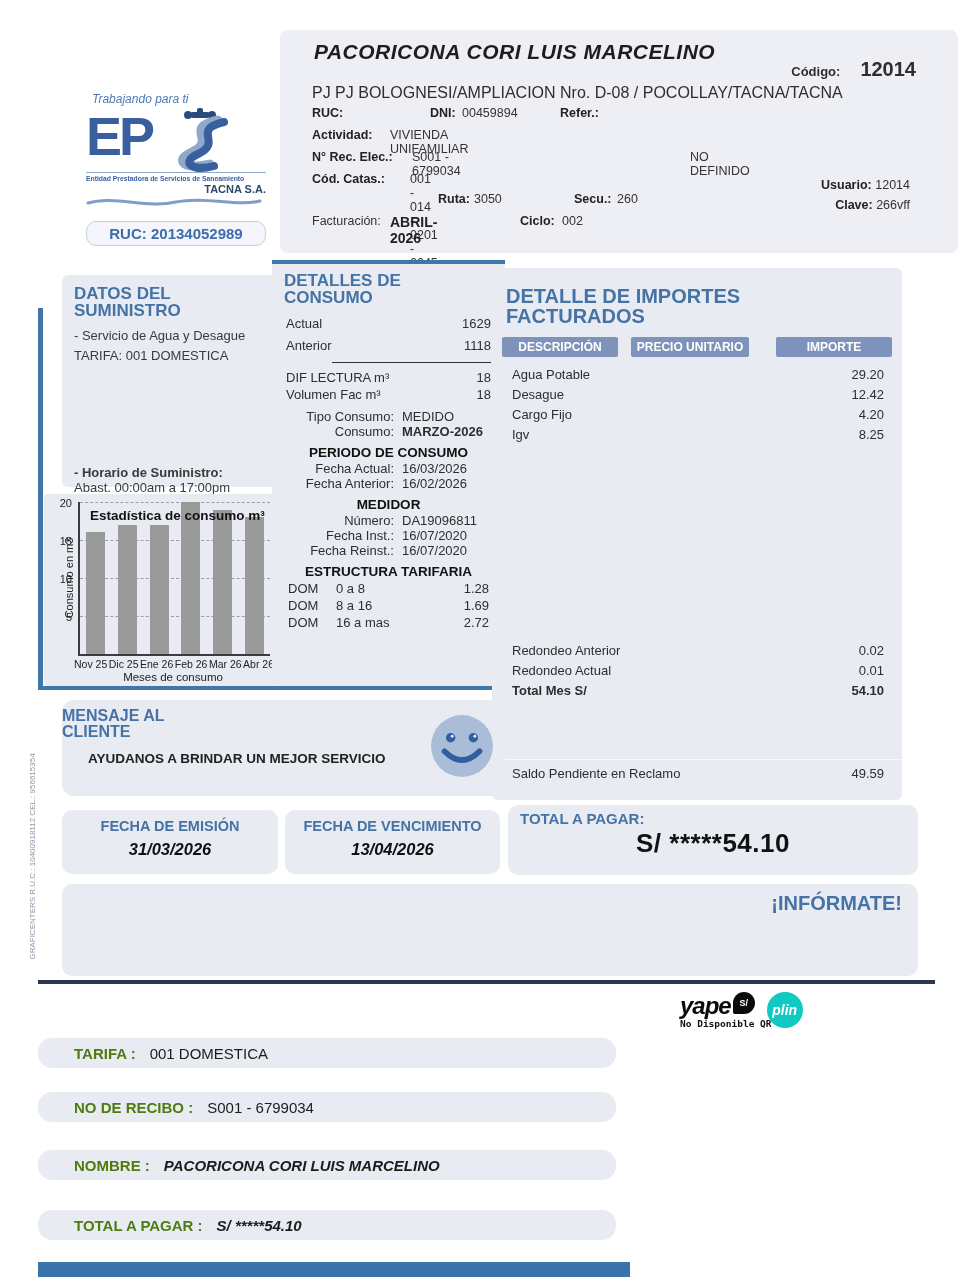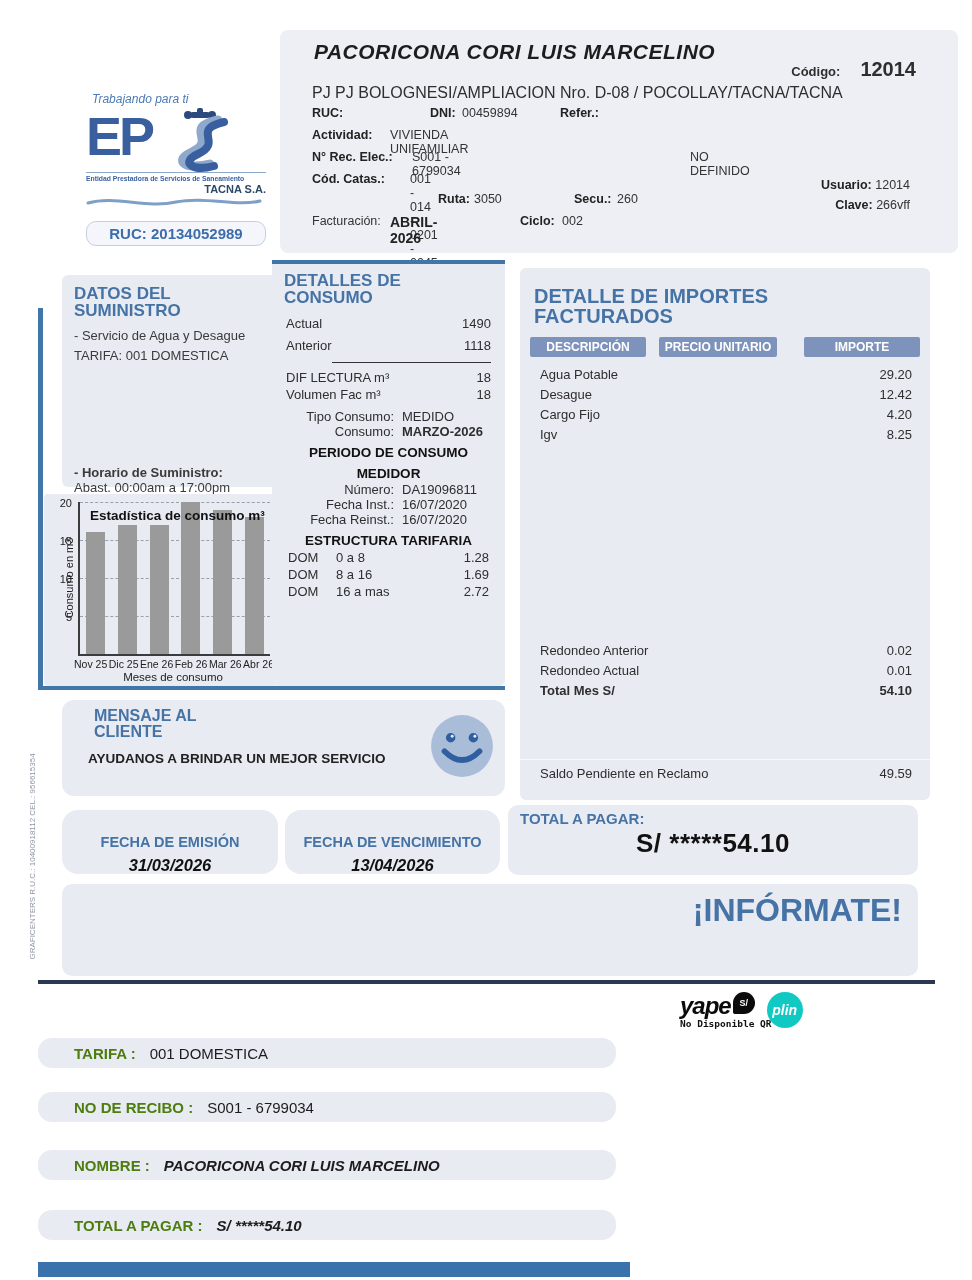--- a/index.html
+++ b/index.html
@@ -61,44 +61,44 @@
   .cons-row .val{width:58px;text-align:right;}
   .cons-sep{margin:8px 14px 6px 60px;border-bottom:1.5px solid #333;}
   .cons-row2{display:flex;justify-content:space-between;padding:1px 14px;font-size:13px;}
   .pairgrid{display:grid;grid-template-columns:112px auto;font-size:13px;padding:0 10px;column-gap:8px;}
   .pairgrid .pl{text-align:right;}
   .subhead{text-align:center;font-weight:bold;font-size:13.5px;color:#111;margin:6px 0 1px;}
   .tarrow{display:grid;grid-template-columns:48px 1fr 56px;font-size:13px;padding:1px 16px;}
   .tarrow .tr-p{text-align:right;}
 
   
-  .importes{left:520px;top:268px;width:410px;height:532px;box-sizing:border-box;padding:14px 0 15px;}
+  .importes{left:492px;top:268px;width:410px;height:532px;box-sizing:border-box;padding:14px 0 15px;}
   .importes .sec-title{font-size:20px;padding:4px 14px 10px;width:320px;}
   .thead{display:flex;padding:0 10px;gap:13px;}
   .th{background:#7e93bb;color:#fff;font-weight:bold;font-size:12px;text-align:center;
       padding:3px 0;border-radius:2px;}
   .irow{display:flex;justify-content:space-between;font-size:13px;padding:2.5px 18px 2.5px 20px;}
   .saldo{border-top:1px solid #f8f9fc;margin-top:58px;padding-top:6px;}
 
   
   .mensaje{left:62px;top:700px;width:443px;height:96px;border-radius:12px;}
-  .mensaje .sec-title{font-size:16px;padding:8px 0 0 32px;width:130px;}
+  .mensaje .sec-title{font-size:16px;padding:8px 0 0 0;width:130px;}
   .mensaje-body{padding:10px 0 0 26px;font-size:13.5px;font-weight:bold;color:#222;}
   .smiley{position:absolute;right:10px;top:13px;width:66px;height:66px;}
 
   
-  .datebox{width:216px;height:64px;border-radius:16px;text-align:center;box-sizing:border-box;padding-top:25px;}
+  .datebox{width:216px;height:64px;border-radius:10px;text-align:center;box-sizing:border-box;padding-top:9px;}
   .datebox .sec-title{font-size:14.5px;}
   .dateval{font-size:16.5px;font-weight:bold;font-style:italic;color:#111;margin-top:6px;}
   .totalbox{left:508px;top:805px;width:410px;height:70px;border-radius:10px;box-sizing:border-box;padding:6px 12px;}
   .totalbox .sec-title{font-size:15px;}
   .totalval{text-align:center;font-size:26px;font-weight:bold;color:#111;margin-top:2px;letter-spacing:.5px;}
 
   .informate{left:62px;top:884px;width:856px;height:92px;border-radius:10px;box-sizing:border-box;padding:8px 16px;text-align:right;}
-  .informate-text{font-size:32px;font-weight:bold;color:#4673a5;}
+  .informate-text{font-size:20px;font-weight:bold;color:#4673a5;}
 
   .darkband{left:38px;top:980px;width:897px;height:4px;background:#2b3850;}
 
   
   .paywrap{left:680px;top:992px;display:flex;align-items:flex-start;gap:12px;}
   .yape{display:flex;align-items:center;}
   .yape-text{font-size:24px;font-weight:800;font-style:italic;color:#0b0b0b;letter-spacing:-1px;}
   .yape-bubble{width:22px;height:22px;background:#0b0b0b;border-radius:50% 50% 50% 8%;color:#fff;
                font-size:9px;font-weight:bold;display:flex;align-items:center;justify-content:center;margin-left:2px;margin-top:-6px;}
   .plin{width:36px;height:36px;border-radius:50%;background:#10c9c3;color:#fff;display:flex;align-items:center;justify-content:center;
@@ -241,21 +241,21 @@
         <span>Abr 26</span>
       </div>
     <div class="chart-xtitle">Meses de consumo</div>
   </div>
 
   <div class="abs panel consumo">
     <div class="sec-title">DETALLES DE CONSUMO</div>
     <div style="height:8px;"></div>
     <div class="cons-row">
       <span class="lbl">Actual</span>
-      <span class="val">1490</span>
+      <span class="val">1629</span>
     </div>
     <div class="cons-row" style="margin-top:5px;">
       <span class="lbl">Anterior</span>
       <span class="val">1118</span>
     </div>
     <div class="cons-sep"></div>
     <div class="cons-row2">
       <span>DIF LECTURA m³</span>
       <span>18</span>
     </div>
@@ -263,20 +263,26 @@
       <span>Volumen Fac m³</span>
       <span>18</span>
     </div>
     <div class="pairgrid" style="margin-top:6px;">
       <span class="pl">Tipo Consumo:</span>
       <span>MEDIDO</span>
       <span class="pl">Consumo:</span>
       <span style="font-weight:bold;">MARZO-2026</span>
     </div>
     <div class="subhead">PERIODO DE CONSUMO</div>
+    <div class="pairgrid">
+      <span class="pl">Fecha Actual:</span>
+      <span>16/03/2026</span>
+      <span class="pl">Fecha Anterior:</span>
+      <span>16/02/2026</span>
+    </div>
     <div class="subhead">MEDIDOR</div>
     <div class="pairgrid">
       <span class="pl">Número:</span>
       <span>DA19096811</span>
       <span class="pl">Fecha Inst.:</span>
       <span>16/07/2020</span>
       <span class="pl">Fecha Reinst.:</span>
       <span>16/07/2020</span>
     </div>
     <div class="subhead">ESTRUCTURA TARIFARIA</div>

